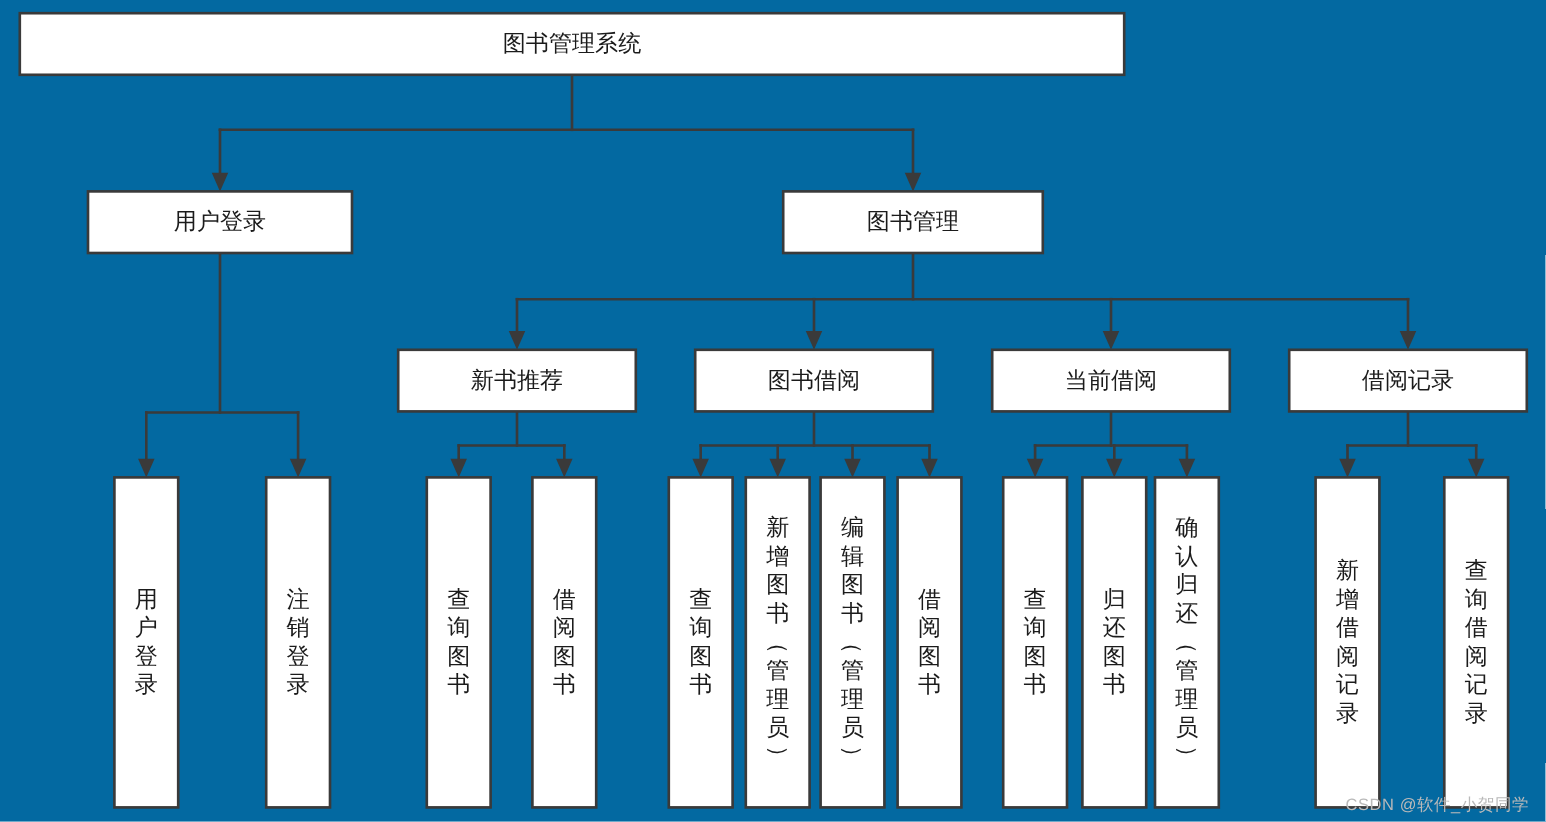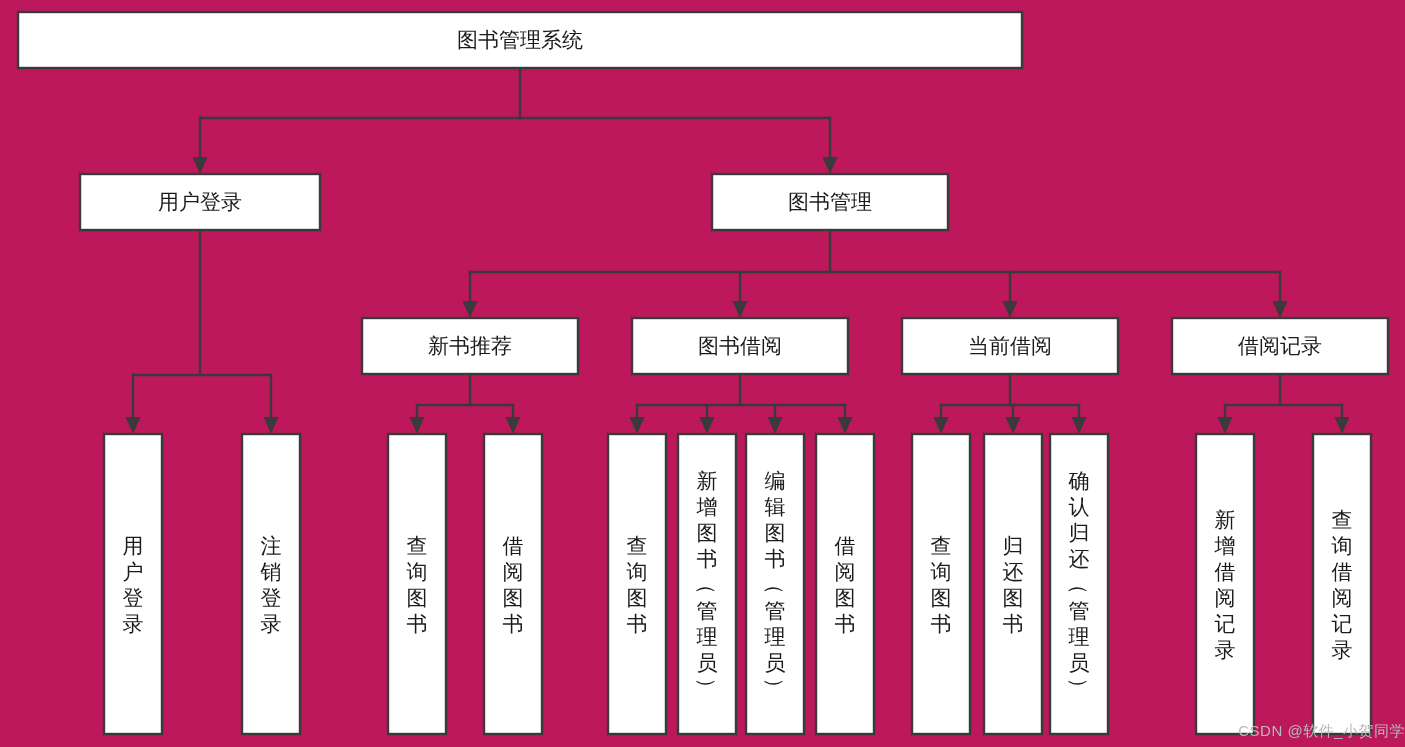--- a/index.html
+++ b/index.html
@@ -8,21 +8,21 @@
     padding: 0;
     background: #ffffff;
   }
   body {
     font-family: "Liberation Sans", "DejaVu Sans", sans-serif;
   }
   #diagram-root {
     position: relative;
     width: 1405px;
     height: 747px;
-    background: #be185d;
+    background: #0369a1;
     overflow: hidden;
   }
   svg#tree-svg {
     position: absolute;
     left: 0;
     top: 0;
     width: 1405px;
     height: 747px;
     display: block;
   }
@@ -52,21 +52,21 @@
   }
   .vchar {
     fill: #1b1b1b;
     font-family: "Liberation Sans", "DejaVu Sans", sans-serif;
     font-size: 21px;
     text-anchor: middle;
     dominant-baseline: central;
   }
   .watermark {
     position: absolute;
-    right: 0;
+    right: 15px;
     bottom: 6px;
     color: #b9b9b9;
     font-size: 15px;
     font-family: "Liberation Sans", "DejaVu Sans", sans-serif;
     letter-spacing: 0.5px;
     white-space: nowrap;
     pointer-events: none;
   }
 </style>
 </head>

